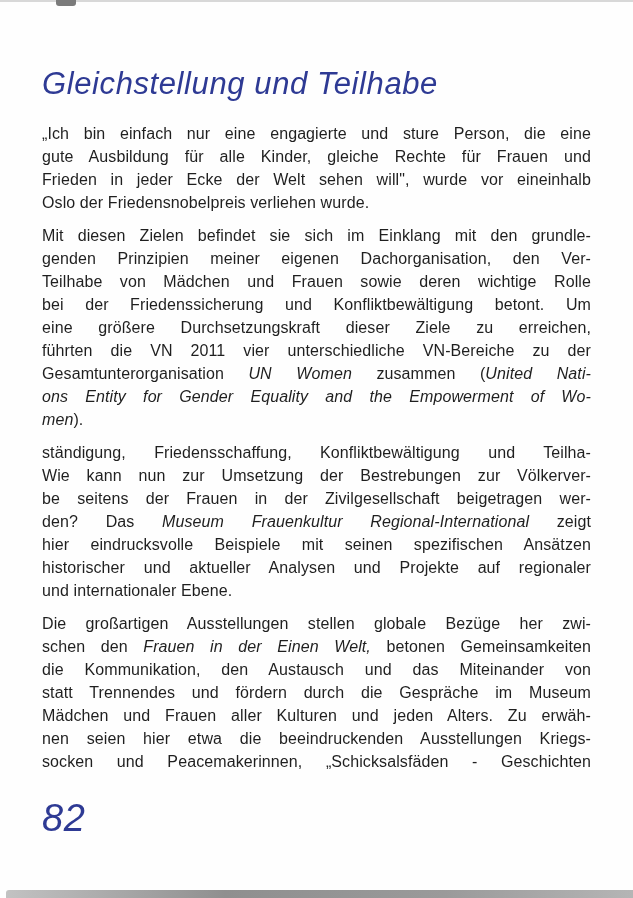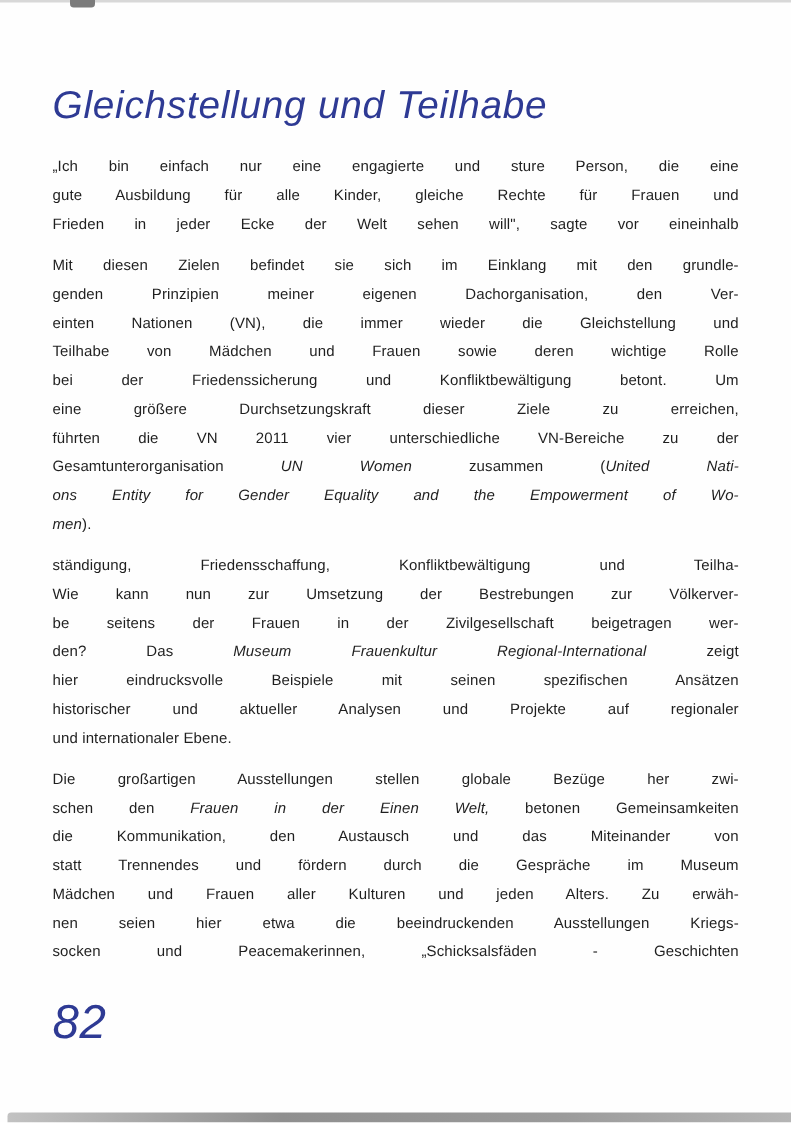--- a/index.html
+++ b/index.html
@@ -22,21 +22,21 @@
   .page-title {
     font-style: italic;
     font-weight: normal;
     font-size: 31px;
     letter-spacing: 0.6px;
     color: var(--accent, #2e3a94);
     margin: 0 0 20px 0;
   }
   .body-text {
     color: var(--ink, #1f1f1f);
-    font-size: 12px;
+    font-size: 16px;
     line-height: 23px;
     letter-spacing: 0.1px;
   }
   .paragraph {
     margin: 0 0 10px 0;
   }
   .line {
     text-align: justify;
     text-align-last: justify;
   }
@@ -88,26 +88,26 @@
 <div class="page">
   <div class="scan-top-line"></div>
   <div class="scan-top-mark"></div>
 
   <h1 class="page-title">Gleichstellung und Teilhabe</h1>
 
   <div class="body-text">
       <div class="paragraph">
         <div class="line"><span>„Ich bin einfach nur eine engagierte und sture Person, die eine</span></div>
         <div class="line"><span>gute Ausbildung für alle Kinder, gleiche Rechte für Frauen und</span></div>
-        <div class="line"><span>Frieden in jeder Ecke der Welt sehen will", sagte vor eineinhalb</span></div>
+        <div class="line"><span>Frieden in jeder Ecke der Welt sehen will", wurde vor eineinhalb</span></div>
+        <div class="line last"><span>Oslo der Friedensnobelpreis verliehen wurde.</span></div>
       </div>
       <div class="paragraph">
         <div class="line"><span>Mit diesen Zielen befindet sie sich im Einklang mit den grundle-</span></div>
         <div class="line"><span>genden Prinzipien meiner eigenen Dachorganisation, den Ver-</span></div>
-        <div class="line"><span>einten Nationen (VN), die immer wieder die Gleichstellung und</span></div>
         <div class="line"><span>Teilhabe von Mädchen und Frauen sowie deren wichtige Rolle</span></div>
         <div class="line"><span>bei der Friedenssicherung und Konfliktbewältigung betont. Um</span></div>
         <div class="line"><span>eine größere Durchsetzungskraft dieser Ziele zu erreichen,</span></div>
         <div class="line"><span>führten die VN 2011 vier unterschiedliche VN-Bereiche zu der</span></div>
         <div class="line"><span>Gesamtunterorganisation </span><span class="em">UN Women</span><span> zusammen (</span><span class="em">United Nati-</span></div>
         <div class="line"><span class="em">ons Entity for Gender Equality and the Empowerment of Wo-</span></div>
         <div class="line last"><span class="em">men</span><span>).</span></div>
       </div>
       <div class="paragraph">
         <div class="line"><span>ständigung, Friedensschaffung, Konfliktbewältigung und Teilha-</span></div>

